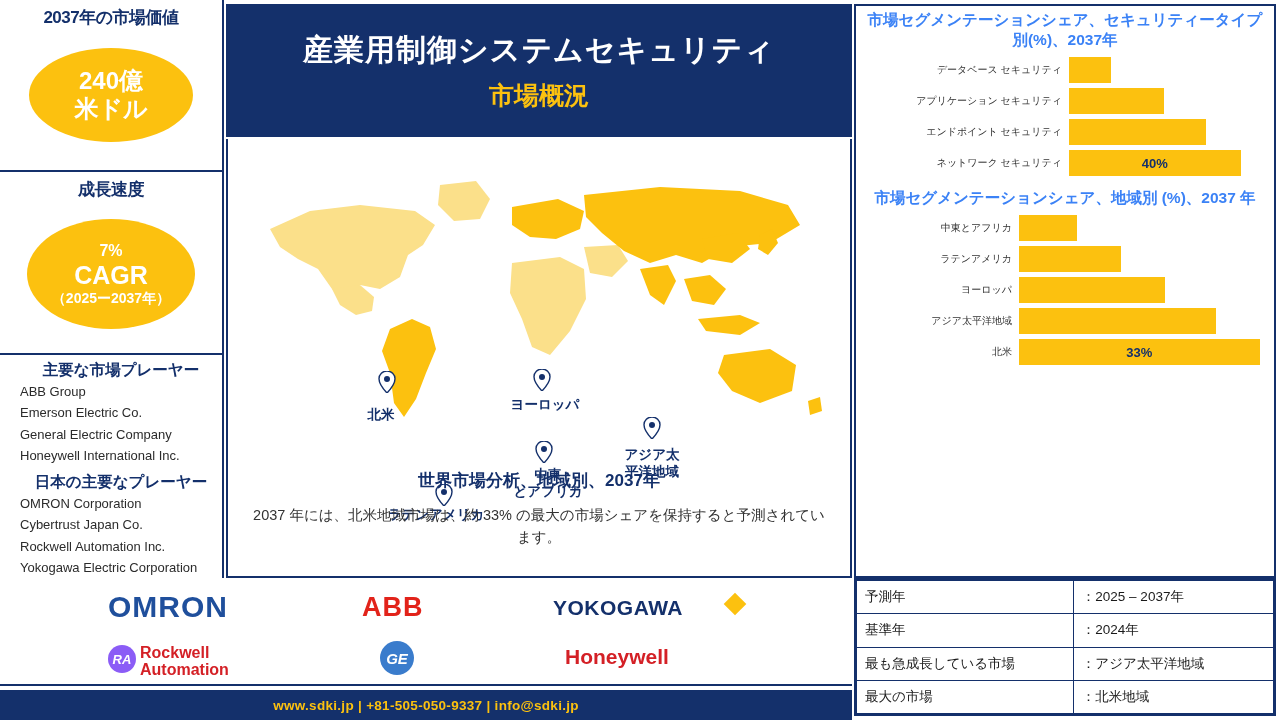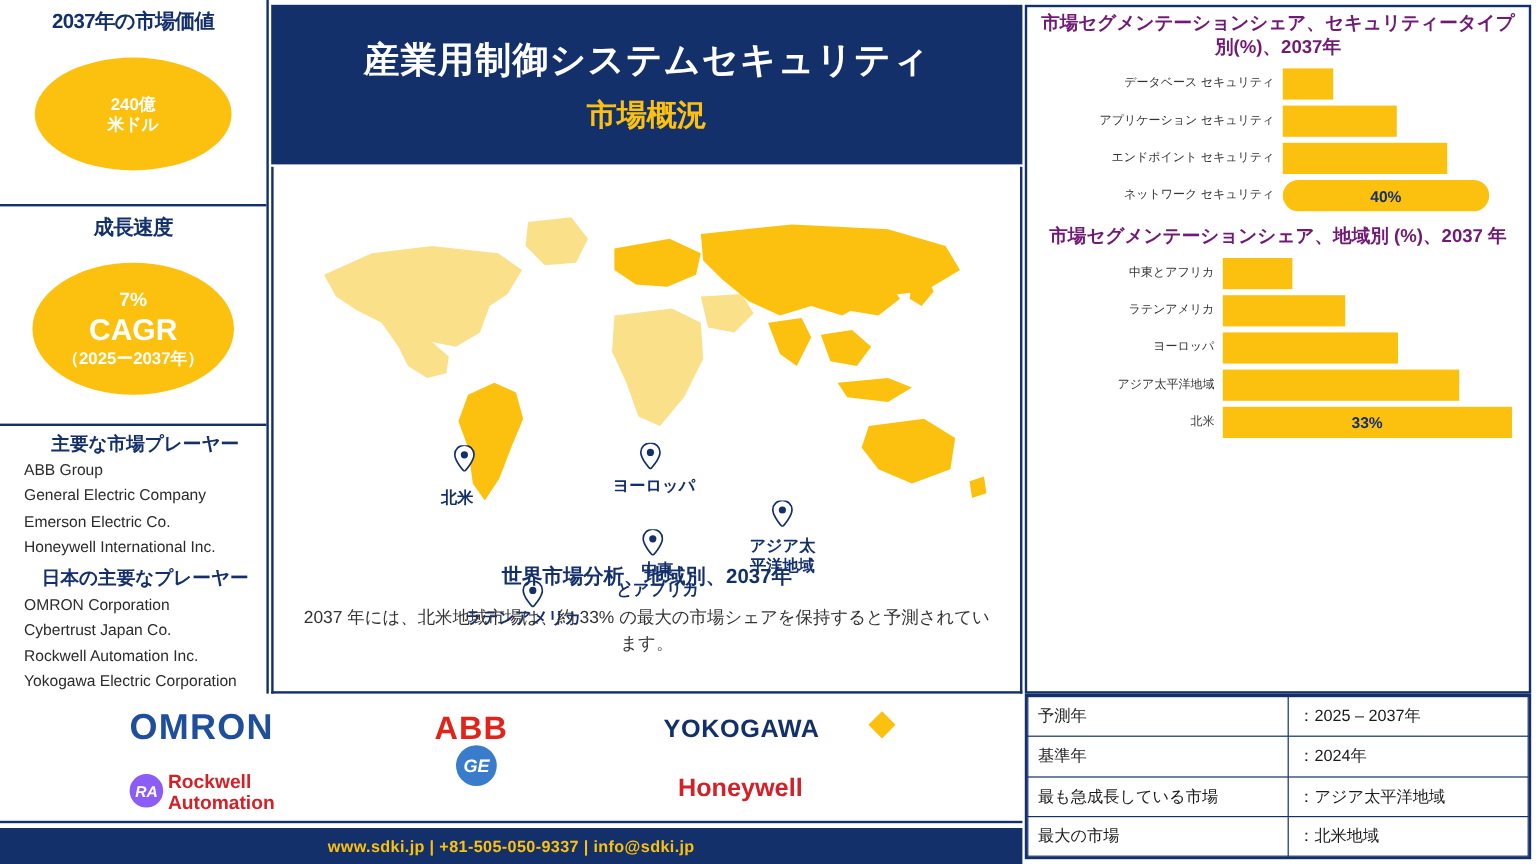--- a/index.html
+++ b/index.html
@@ -53,21 +53,21 @@
     display: flex;
     flex-direction: column;
     align-items: center;
     justify-content: center;
     color: #ffffff;
     font-weight: bold;
     line-height: 1.15;
   }
   .ell-1 {
     width: 164px; height: 94px;
-    font-size: 14px;
+    font-size: 24px;
   }
   .ell-2 {
     width: 168px; height: 110px;
   }
   .ell-2 .l1 { font-size: 16px; color:#ffffff; font-weight:bold;}
   .ell-2 .l2 { font-size: 25px; color:#ffffff; font-weight:bold;}
   .ell-2 .l3 { font-size: 14px; color:#ffffff; font-weight:bold;}
 
   .players-title {
     font-weight: bold;
@@ -159,21 +159,21 @@
     position: absolute;
     left: 854px; top: 4px;
     width: 422px; height: 574px;
     border: 2px solid #14306b;
     box-sizing: border-box;
     background: #ffffff;
   }
   .chart-title {
     font-weight: bold;
     font-size: 15.5px;
-    color: #701a75;
+    color: #3b82f6;
     text-align: center;
     line-height: 1.3;
     padding: 4px 6px 2px 6px;
   }
   .bar-row {
     display: flex;
     align-items: center;
     margin: 5px 0;
   }
   .bar-label {
@@ -216,21 +216,21 @@
   .logo {
     position: absolute;
     font-weight: bold;
     text-align: center;
     white-space: nowrap;
   }
   .l-omron  { left: 108px; top: 590px; font-size: 30px; color: #1f4f9c; letter-spacing: 1px;}
   .l-abb    { left: 362px; top: 592px; font-size: 27px; color: #e2231a; letter-spacing: 1px;}
   .l-yoko   { left: 553px; top: 596px; font-size: 21px; color: #14306b; letter-spacing: 0.5px;}
   .l-rock   { left: 140px; top: 645px; font-size: 16px; color: #d42026; line-height: 1.05; text-align:left;}
-  .l-ge     { left: 380px; top: 621px; }
+  .l-ge     { left: 380px; top: 641px; }
   .l-honey  { left: 565px; top: 645px; font-size: 21px; color: #d42026;}
   .yoko-diamond {
     position: absolute;
     left: 727px; top: 596px;
     width: 16px; height: 16px;
     background: #fcc10f;
     transform: rotate(45deg);
   }
   .ra-badge {
     position: absolute;
@@ -315,22 +315,22 @@
           <div class="l1">7%</div>
           <div class="l2">CAGR</div>
           <div class="l3">（2025ー2037年）</div>
         </div>
       </div>
     </div>
 
     <div style="padding-top:2px;padding-left:20px;">
       <div class="players-title">主要な市場プレーヤー</div>
       <div class="player">ABB Group</div>
+      <div class="player">Emerson Electric Co.</div>
       <div class="player">General Electric Company</div>
-      <div class="player">Emerson Electric Co.</div>
       <div class="player">Honeywell International Inc.</div>
       <div class="players-title" style="margin-top:5px;">日本の主要なプレーヤー</div>
       <div class="player">OMRON Corporation</div>
       <div class="player">Cybertrust Japan Co.</div>
       <div class="player">Rockwell Automation Inc.</div>
       <div class="player">Yokogawa Electric Corporation</div>
     </div>
   </div>
 
   <div class="banner">
@@ -430,21 +430,21 @@
         <div class="bar-label">エンドポイント セキュリティ</div>
         <div class="bar-track">
           <div class="bar-fill" style="width:71%;">
             <span class="bar-val"></span>
           </div>
         </div>
       </div>
       <div class="bar-row">
         <div class="bar-label">ネットワーク セキュリティ</div>
         <div class="bar-track">
-          <div class="bar-fill" style="width:89%;border-radius:13px;">
+          <div class="bar-fill" style="width:89%;">
             <span class="bar-val">40%</span>
           </div>
         </div>
       </div>
     </div>
 
     <div class="chart-title" style="margin-top:8px;">市場セグメンテーションシェア、地域別 (%)、2037 年</div>
     <div class="chart2" style="padding:0 12px 0 6px;">
       <div class="bar-row">
         <div class="bar-label">中東とアフリカ</div>

